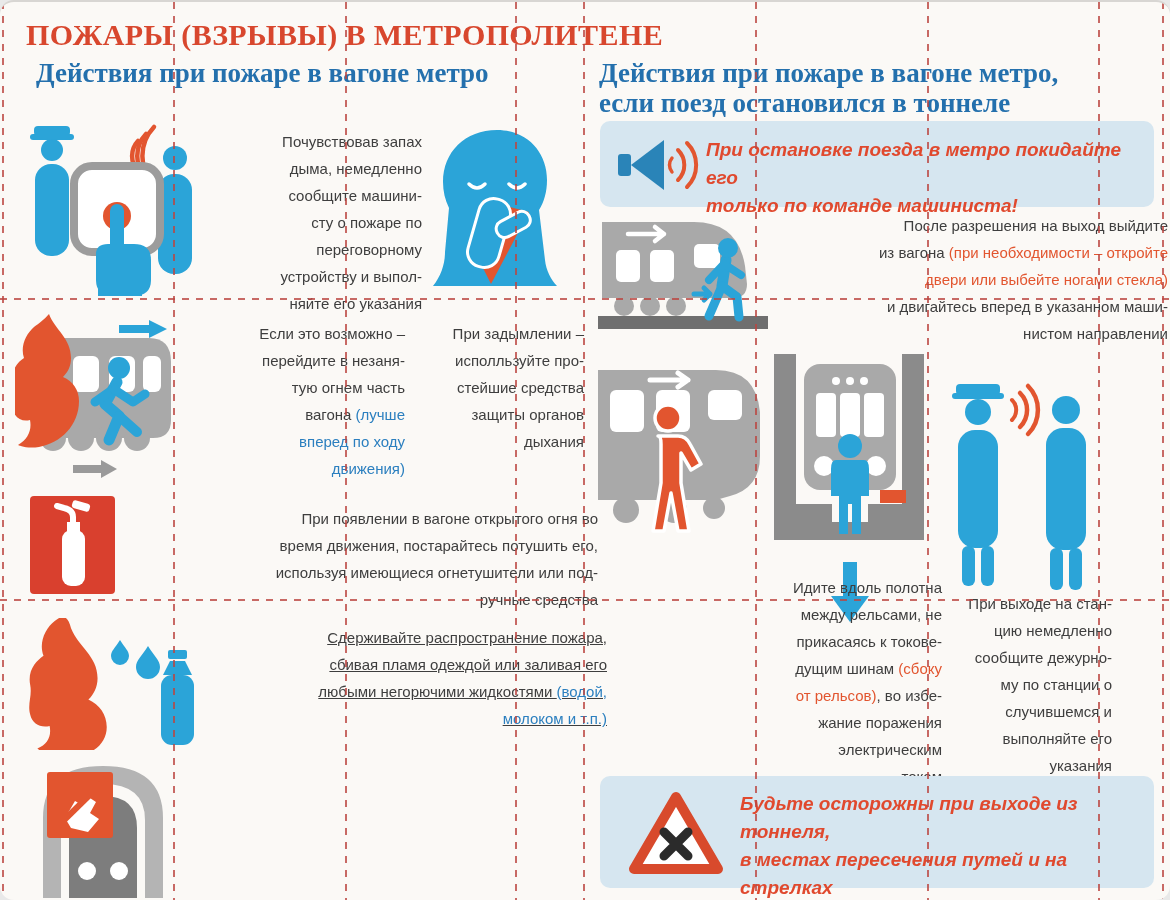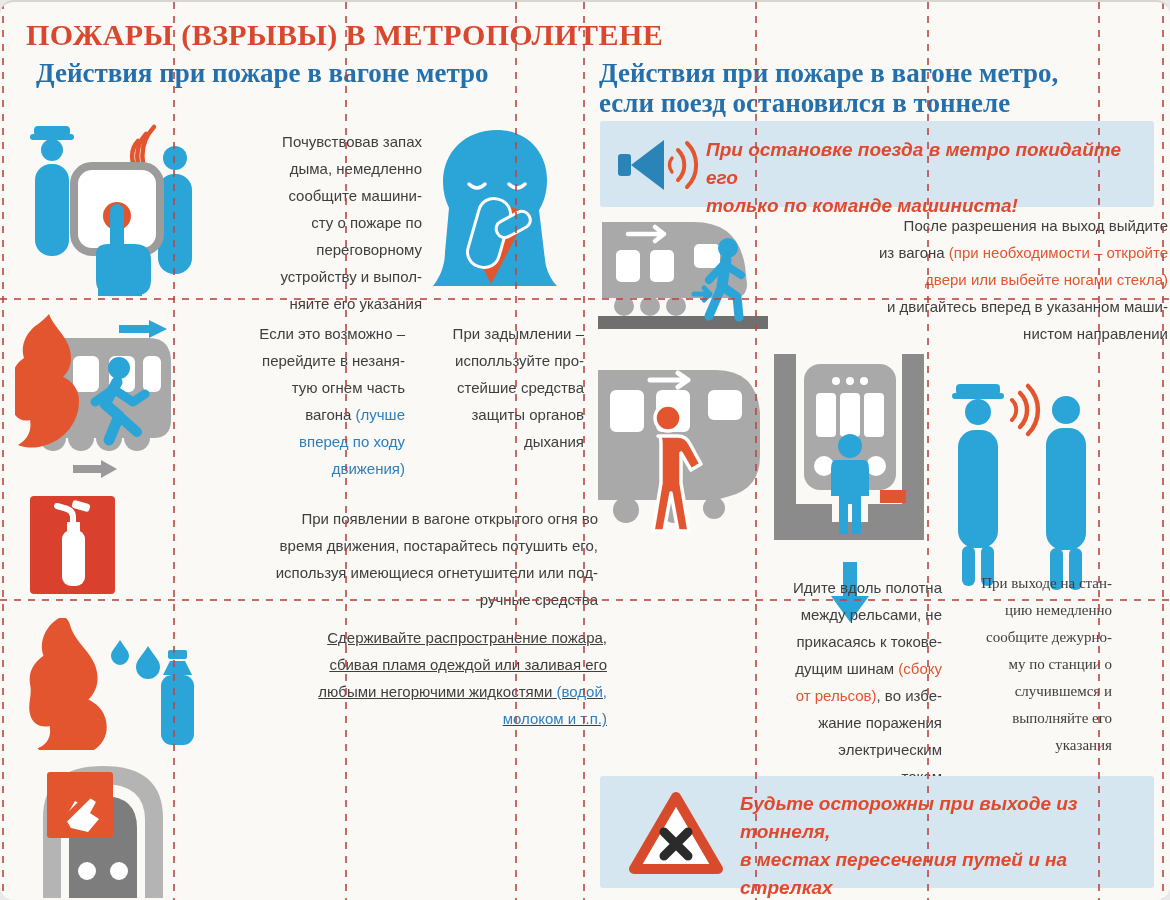--- a/index.html
+++ b/index.html
@@ -7,21 +7,21 @@
         border-radius:14px;border-top:2px solid #d8d6d3;box-sizing:border-box;
         font-family:"Liberation Sans",sans-serif;}
   .abs{position:absolute;}
   .title{font-family:"Liberation Serif",serif;font-weight:700;font-size:30px;letter-spacing:.4px;color:#d8472e;white-space:pre-line;}
   .hdr{font-family:"Liberation Serif",serif;font-weight:700;font-size:27px;line-height:30px;color:#2470ad;white-space:pre-line;}
   .txt{font-size:15px;line-height:27px;color:#3e3e3e;white-space:pre-line;text-align:right;}
   .b{color:#2b7fbf;}
   .o{color:#e2552f;}
   .r{color:#e03b2c;}
   .bold{font-weight:700;}
-  .banner{background:#d6e6f0;border-radius:3px;}
+  .banner{background:#d6e6f0;border-radius:10px;}
   .bannertxt{font-size:19px;line-height:28px;font-weight:700;font-style:italic;color:#e0492e;white-space:pre-line;}
   .vmark{position:absolute;top:0;bottom:0;width:2px;z-index:50;opacity:.8;
     background-image:repeating-linear-gradient(to bottom,#bb4540 0 7px,transparent 7px 14px);}
   .hmark{position:absolute;left:0;right:0;height:2px;z-index:50;opacity:.8;
     background-image:repeating-linear-gradient(to right,#bb4540 0 7px,transparent 7px 14px);}
   svg{display:block;}
 </style>
 </head>
 <body>
 
@@ -253,21 +253,21 @@
   </svg>
 
   <div class="abs txt" style="left:772px;top:572px;width:170px;"><span>Идите вдоль полотна
 между рельсами, не
 прикасаясь к токове-
 дущим шинам </span><span class="o">(сбоку
 от рельсов)</span><span>, во избе-
 жание поражения
 электрическим
 током</span></div>
-  <div class="abs txt" style="left:940px;top:568px;width:172px;font-family:Liberation Serif, serif;">При выходе на стан-
+  <div class="abs txt" style="left:940px;top:588px;width:172px;">При выходе на стан-
 цию немедленно
 сообщите дежурно-
 му по станции о
 случившемся и
 выполняйте его
 указания</div>
 
   <div class="abs banner" style="left:600px;top:774px;width:554px;height:112px;">
     <svg class="abs" style="left:26px;top:12px;" width="100" height="92" viewBox="0 0 100 92">
       <path d="M50 9 L92 81 H8 Z" fill="#ffffff" stroke="#d84a2c" stroke-width="10" stroke-linejoin="round"></path>

